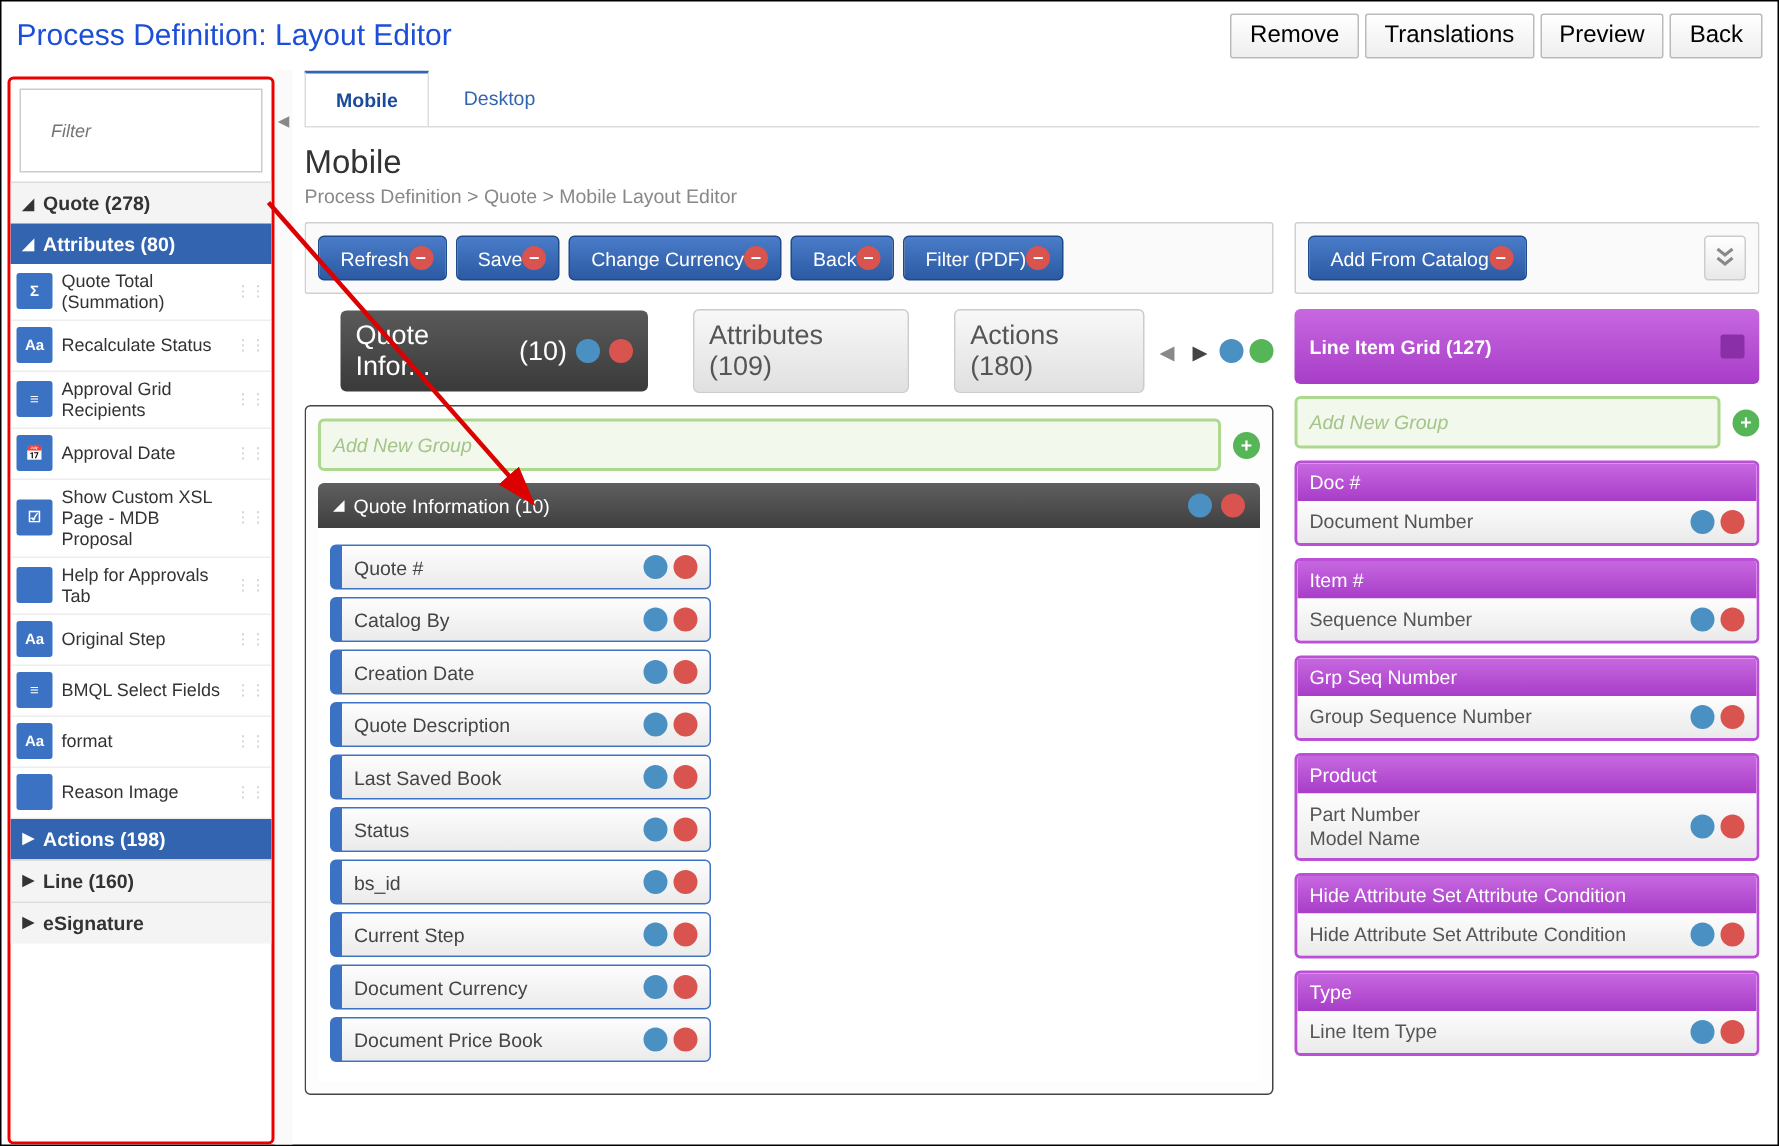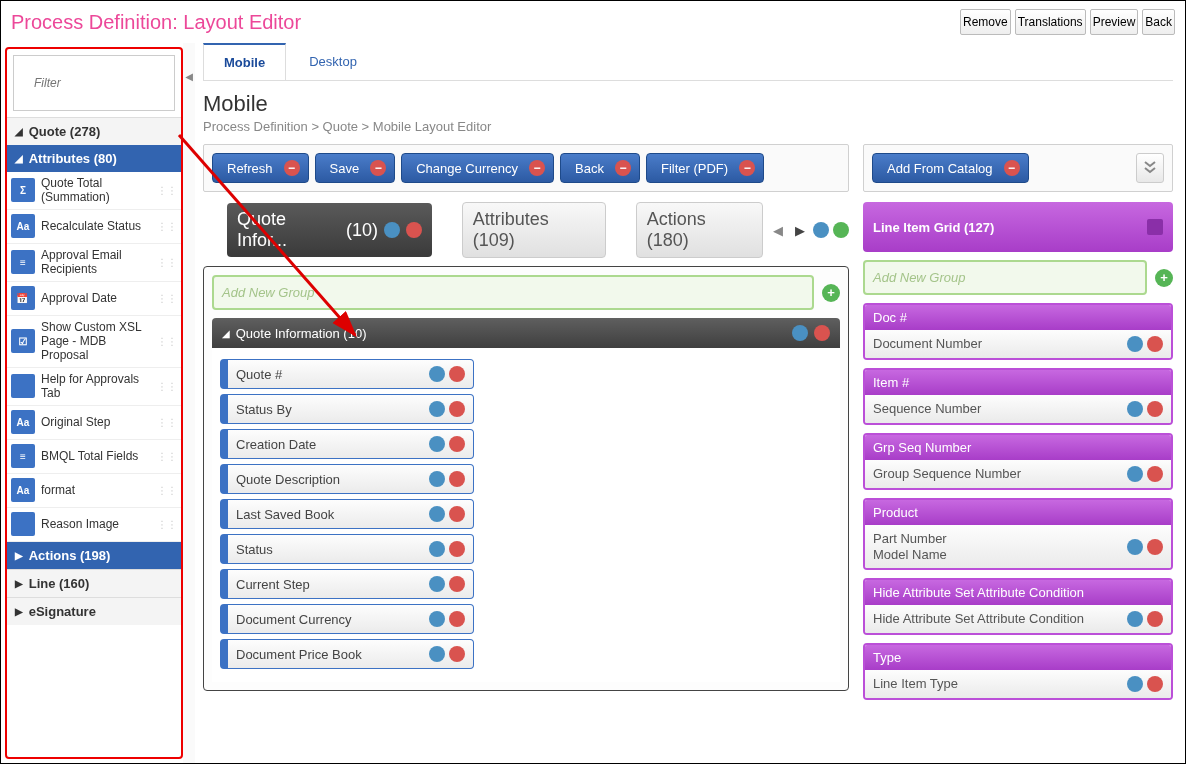--- a/index.html
+++ b/index.html
@@ -1,21 +1,21 @@
 <!DOCTYPE html>
 <html><head>
 <meta charset="utf-8">
 <style>
 * { box-sizing: border-box; margin: 0; padding: 0; }
 body { font-family: Arial, sans-serif; font-size: 13px; background: #fff; width: 1186px; height: 764px; overflow: hidden; position: relative; border: 1px solid #000; }
 
 .header { display: flex; justify-content: space-between; align-items: center; padding: 8px 10px; }
-.header h1 { font-size: 20px; font-weight: normal; color: #ec4899; }
+.header h1 { font-size: 20px; font-weight: normal; color: #1d4ed8; }
 .header-btns { display: flex; gap: 4px; }
-.hbtn { background: linear-gradient(#fff,#eee); border: 1px solid #bbb; padding: 5px 2px; font-size: 12px; cursor: pointer; border-radius: 2px; }
+.hbtn { background: linear-gradient(#fff,#eee); border: 1px solid #bbb; padding: 5px 12px; font-size: 16px; cursor: pointer; border-radius: 2px; }
 
 .main { display: flex; height: calc(100% - 42px); }
 
 .sidebar { width: 178px; border: 2px solid #e00; border-radius: 4px; margin: 4px 0 4px 4px; display: flex; flex-direction: column; overflow: hidden; position: relative; }
 .filter-box { padding: 6px; }
 .filter-box input { width: 100%; padding: 20px; border: 1px solid #ccc; font-style: italic; color: #999; font-size: 12px; }
 
 .cat-head { padding: 6px 8px; display: flex; align-items: center; gap: 6px; font-weight: bold; font-size: 13px; cursor: pointer; }
 .cat-head.light { background: #f4f4f4; color: #333; border-top: 1px solid #ddd; }
 .cat-head.blue { background: #3264b0; color: #fff; }
@@ -37,21 +37,21 @@
 
 .page-title { font-size: 22px; color: #333; margin: 10px 0 2px; }
 .breadcrumb { color: #888; font-size: 13px; margin-bottom: 10px; }
 
 .cols { display: flex; gap: 14px; flex: 1; overflow: hidden; }
 .col-main { flex: 1; display: flex; flex-direction: column; }
 .col-side { width: 310px; display: flex; flex-direction: column; }
 
 .toolbar { display: flex; gap: 6px; border: 1px solid #d0d0d0; background: #fafafa; padding: 8px; border-radius: 2px; margin-bottom: 10px; align-items: center; }
 .col-side .toolbar { justify-content: space-between; }
-.tbtn { background: linear-gradient(#4a7cc9,#2c5aa3); color: #fff; border: 1px solid #1e4a8a; padding: 6px 8px 6px 14px; border-radius: 4px; font-size: 13px; display: flex; align-items: center; gap: 11px; cursor: pointer; }
+.tbtn { background: linear-gradient(#4a7cc9,#2c5aa3); color: #fff; border: 1px solid #1e4a8a; padding: 6px 8px 6px 14px; border-radius: 4px; font-size: 13px; display: flex; align-items: center; gap: 0; cursor: pointer; }
 .tbtn .minus { width: 16px; height: 16px; background: #d9534f; border-radius: 50%; color: #fff; display: flex; align-items: center; justify-content: center; font-size: 12px; font-weight: bold; line-height: 1; }
 .chev-btn { width: 28px; height: 30px; background: linear-gradient(#fff,#e8e8e8); border: 1px solid #ccc; border-radius: 3px; display: flex; align-items: center; justify-content: center; color: #888; cursor: pointer; }
 
 .subtab-row { display: flex; gap: 6px; align-items: center; margin-bottom: 8px; }
 .subtab { padding: 6px 10px; border-radius: 4px; font-size: 18px; cursor: pointer; display: flex; align-items: center; gap: 6px; margin-left: 24px; }
 .subtab.dark { background: linear-gradient(#5a5a5a,#3a3a3a); color: #fff; }
 .subtab.light { background: linear-gradient(#f8f8f8,#e0e0e0); color: #555; border: 1px solid #ccc; }
 .subtab .edit { width: 16px; height: 16px; background: #4a90c2; border-radius: 50%; display: inline-block; }
 .subtab .del { width: 16px; height: 16px; background: #d9534f; border-radius: 50%; display: inline-block; }
 .nav-arrows { margin-left: auto; display: flex; gap: 4px; align-items: center; }
@@ -119,21 +119,21 @@
           <span class="lbl">Quote Total (Summation)</span>
           <span class="grip">⋮⋮</span>
         </div>
         <div class="attr-item">
           <div class="attr-icon">Aa</div>
           <span class="lbl">Recalculate Status</span>
           <span class="grip">⋮⋮</span>
         </div>
         <div class="attr-item">
           <div class="attr-icon">≡</div>
-          <span class="lbl">Approval Email Recipients</span>
+          <span class="lbl">Approval Grid Recipients</span>
           <span class="grip">⋮⋮</span>
         </div>
         <div class="attr-item">
           <div class="attr-icon">📅</div>
           <span class="lbl">Approval Date</span>
           <span class="grip">⋮⋮</span>
         </div>
         <div class="attr-item">
           <div class="attr-icon">☑</div>
           <span class="lbl">Show Custom XSL Page - MDB Proposal</span>
@@ -144,21 +144,21 @@
           <span class="lbl">Help for Approvals Tab</span>
           <span class="grip">⋮⋮</span>
         </div>
         <div class="attr-item">
           <div class="attr-icon">Aa</div>
           <span class="lbl">Original Step</span>
           <span class="grip">⋮⋮</span>
         </div>
         <div class="attr-item">
           <div class="attr-icon">≡</div>
-          <span class="lbl">BMQL Total Fields</span>
+          <span class="lbl">BMQL Select Fields</span>
           <span class="grip">⋮⋮</span>
         </div>
         <div class="attr-item">
           <div class="attr-icon">Aa</div>
           <span class="lbl">format</span>
           <span class="grip">⋮⋮</span>
         </div>
         <div class="attr-item">
           <div class="attr-icon"></div>
           <span class="lbl">Reason Image</span>
@@ -246,21 +246,21 @@
             <span class="ic ic-del"></span>
           </div>
           <div class="grp-body" id="grp-body">
               <div class="fld">
                 <span>Quote #</span>
                 <span class="sp"></span>
                 <span class="ic ic-edit"></span>
                 <span class="ic ic-del"></span>
               </div>
               <div class="fld">
-                <span>Status By</span>
+                <span>Catalog By</span>
                 <span class="sp"></span>
                 <span class="ic ic-edit"></span>
                 <span class="ic ic-del"></span>
               </div>
               <div class="fld">
                 <span>Creation Date</span>
                 <span class="sp"></span>
                 <span class="ic ic-edit"></span>
                 <span class="ic ic-del"></span>
               </div>
@@ -271,20 +271,26 @@
                 <span class="ic ic-del"></span>
               </div>
               <div class="fld">
                 <span>Last Saved Book</span>
                 <span class="sp"></span>
                 <span class="ic ic-edit"></span>
                 <span class="ic ic-del"></span>
               </div>
               <div class="fld">
                 <span>Status</span>
+                <span class="sp"></span>
+                <span class="ic ic-edit"></span>
+                <span class="ic ic-del"></span>
+              </div>
+              <div class="fld">
+                <span>bs_id</span>
                 <span class="sp"></span>
                 <span class="ic ic-edit"></span>
                 <span class="ic ic-del"></span>
               </div>
               <div class="fld">
                 <span>Current Step</span>
                 <span class="sp"></span>
                 <span class="ic ic-edit"></span>
                 <span class="ic ic-del"></span>
               </div>

